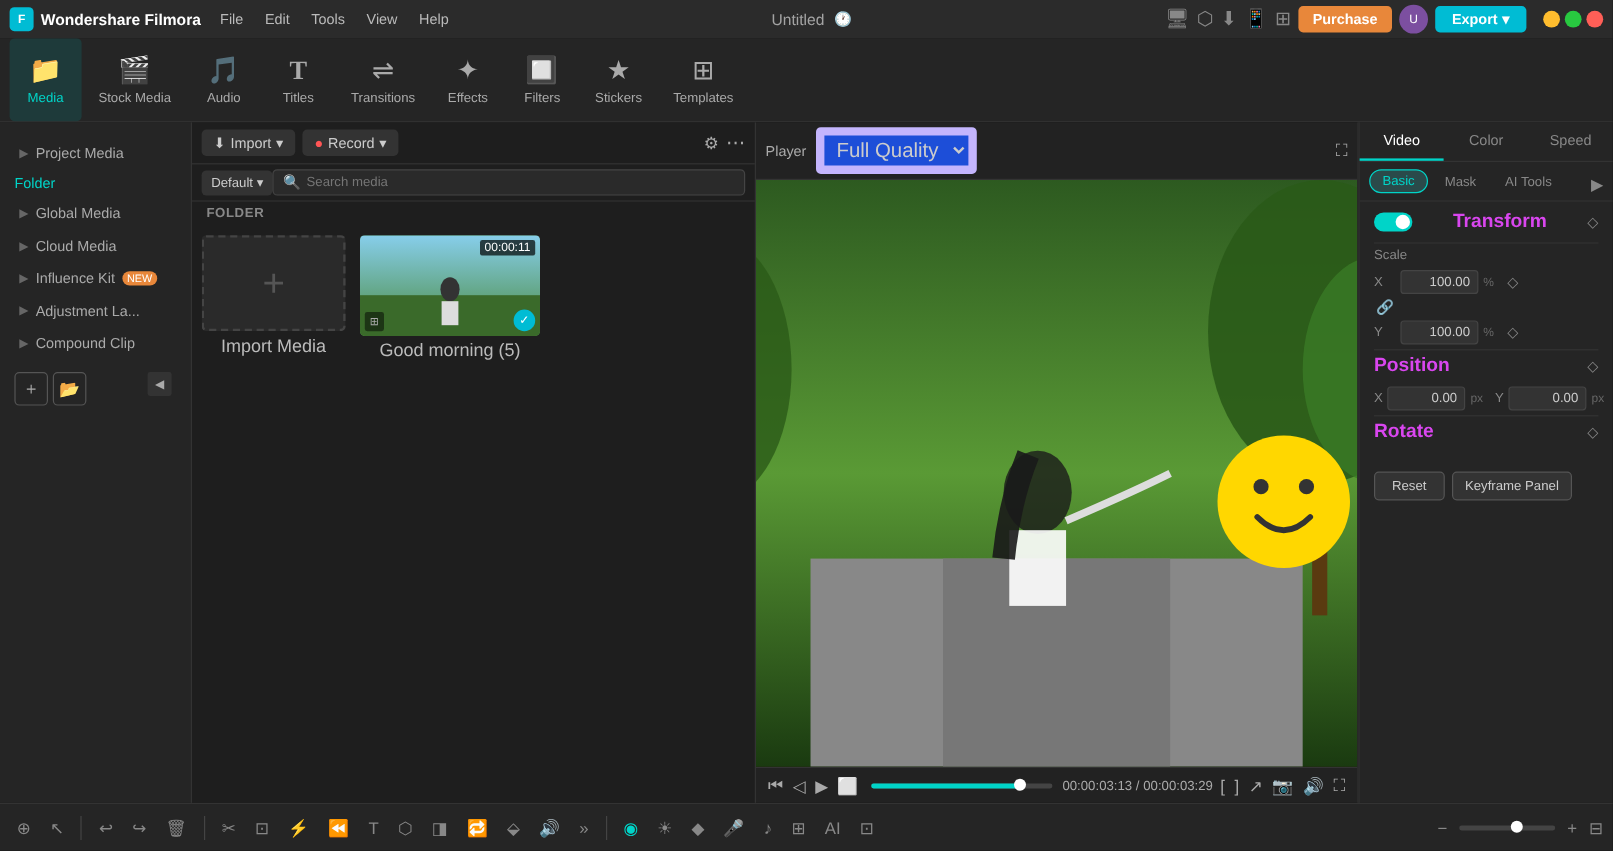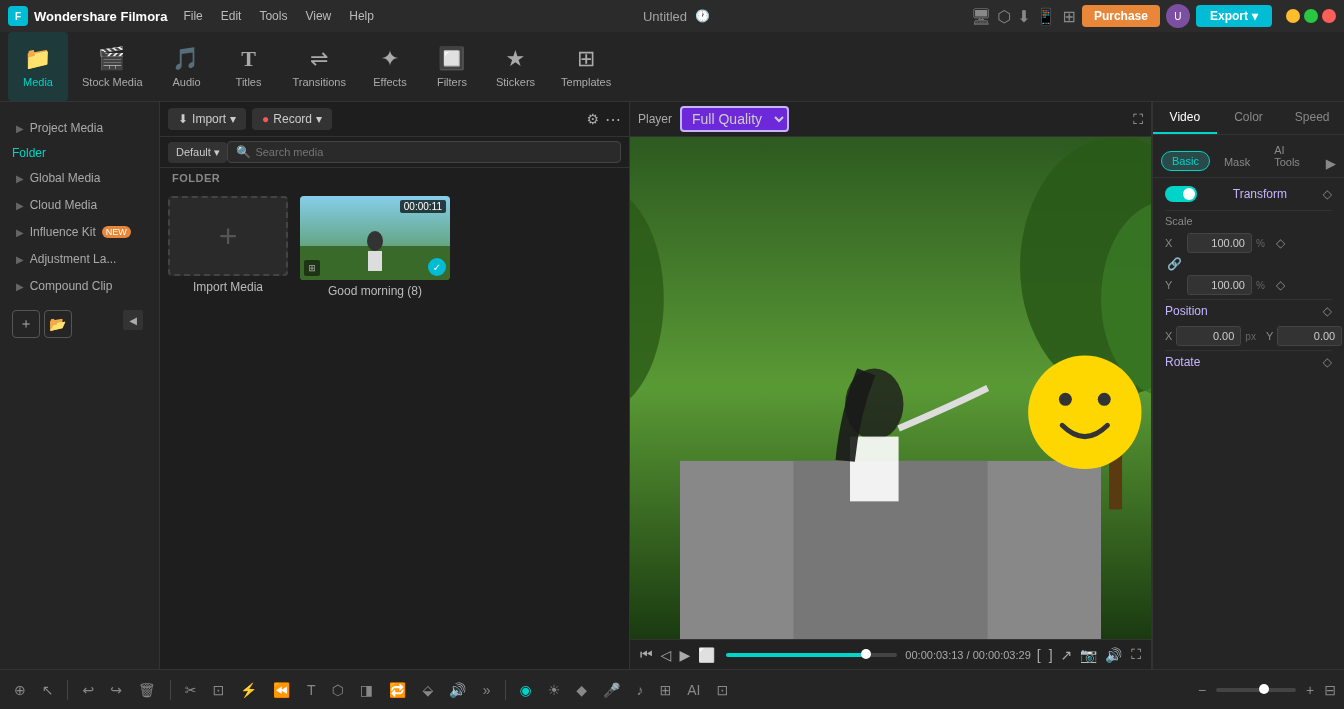--- a/index.html
+++ b/index.html
@@ -56,49 +56,49 @@
     .search-input-wrap input { background: transparent; border: none; color: #ccc; font-size: 11px; outline: none; flex: 1; }
     .folder-label { padding: 4px 12px; color: #888; font-size: 11px; font-weight: 600; letter-spacing: 0.5px; }
     .media-grid { display: flex; flex-wrap: wrap; padding: 8px; gap: 12px; flex: 1; overflow-y: auto; }
     .media-item { display: flex; flex-direction: column; gap: 4px; cursor: pointer; }
     .media-thumb { width: 120px; height: 80px; background: #2a2a2a; border-radius: 4px; border: 2px dashed #444; display: flex; align-items: center; justify-content: center; color: #555; font-size: 28px; position: relative; }
     .media-thumb-img { width: 150px; height: 84px; border-radius: 4px; position: relative; overflow: hidden; background: #333; }
     .media-thumb-inner { width: 100%; height: 100%; object-fit: cover; background: linear-gradient(135deg, #2d5a27 0%, #4a8a3d 40%, #333 100%); }
     .media-thumb-time { position: absolute; top: 4px; right: 4px; background: rgba(0,0,0,0.7); color: #fff; font-size: 10px; padding: 1px 4px; border-radius: 2px; }
     .media-thumb-check { position: absolute; bottom: 4px; right: 4px; width: 18px; height: 18px; background: #00bcd4; border-radius: 50%; display: flex; align-items: center; justify-content: center; color: #fff; font-size: 10px; }
     .media-thumb-grid { position: absolute; bottom: 4px; left: 4px; width: 16px; height: 16px; background: rgba(0,0,0,0.5); border-radius: 2px; display: flex; align-items: center; justify-content: center; color: #aaa; font-size: 9px; }
-    .media-name { font-size: 12px; color: #bbb; max-width: 150px; text-align: center; white-space: nowrap; overflow: hidden; text-overflow: ellipsis; }
+    .media-name { font-size: 15px; color: #bbb; max-width: 150px; text-align: center; white-space: nowrap; overflow: hidden; text-overflow: ellipsis; }
 
     
     #player { flex: 1; background: #181818; display: flex; flex-direction: column; border-right: 1px solid #333; min-width: 0; }
     .player-toolbar { display: flex; align-items: center; padding: 4px 8px; gap: 8px; border-bottom: 1px solid #333; background: #222; }
     .player-label { color: #aaa; font-size: 12px; }
-    .quality-dropdown { background: #6d28d9; border: 2px solid #c4b5fd; color: #ccc; padding: 2px 6px; border-radius: 4px; font-size: 14px; cursor: pointer; }
+    .quality-dropdown { background: #1d4ed8; border: 7px solid #c4b5fd; color: #ccc; padding: 2px 6px; border-radius: 4px; font-size: 17px; cursor: pointer; }
     .player-expand { margin-left: auto; background: transparent; border: none; color: #aaa; cursor: pointer; font-size: 14px; }
     .player-video { flex: 1; background: #111; display: flex; align-items: center; justify-content: center; position: relative; overflow: hidden; }
     .video-bg { width: 100%; height: 100%; background: linear-gradient(180deg, #3a5a25 0%, #5a8a35 30%, #7aaa45 50%, #5a8a35 70%, #2a3a15 100%); display: flex; align-items: center; justify-content: center; position: relative; }
     .player-controls { display: flex; align-items: center; padding: 4px 8px; gap: 4px; background: #222; border-top: 1px solid #333; }
     .progress-bar { flex: 1; height: 4px; background: #444; border-radius: 2px; margin: 0 4px; position: relative; }
     .progress-fill { height: 100%; background: #00d4c8; border-radius: 2px; width: 82%; }
     .progress-thumb { position: absolute; top: -4px; left: 82%; width: 10px; height: 10px; background: #fff; border-radius: 50%; transform: translateX(-50%); }
     .time-display { color: #aaa; font-size: 11px; white-space: nowrap; }
     .ctrl-btn { background: transparent; border: none; color: #aaa; cursor: pointer; font-size: 14px; padding: 2px; }
 
     
-    #right-panel { width: 192px; background: #252525; border-left: 1px solid #333; display: flex; flex-direction: column; flex-shrink: 0; }
+    #right-panel { width: 212px; background: #252525; border-left: 1px solid #333; display: flex; flex-direction: column; flex-shrink: 0; }
     .right-tabs { display: flex; border-bottom: 1px solid #333; }
     .right-tab { flex: 1; text-align: center; padding: 8px 4px; font-size: 12px; color: #888; cursor: pointer; border-bottom: 2px solid transparent; }
     .right-tab.active { color: #fff; border-bottom: 2px solid #00d4c8; }
     .right-subtabs { display: flex; align-items: flex-end; padding: 6px 8px; gap: 4px; border-bottom: 1px solid #333; }
     .right-subtab { padding: 3px 10px; border-radius: 12px; font-size: 11px; color: #888; cursor: pointer; }
     .right-subtab.active { background: #2a4a4a; color: #00d4c8; border: 1px solid #00d4c8; }
     .right-subtab-more { margin-left: auto; background: transparent; border: none; color: #888; cursor: pointer; }
     .right-section { padding: 8px 12px; }
     .right-section-header { display: flex; align-items: center; justify-content: space-between; margin-bottom: 8px; }
-    .right-section-title { font-size: 12px; color: #c4b5fd; font-weight: 400; }
+    .right-section-title { font-size: 16px; color: #d946ef; font-weight: 700; }
     .toggle-btn { width: 32px; height: 16px; background: #00d4c8; border-radius: 8px; position: relative; cursor: pointer; }
     .toggle-btn::after { content: ''; position: absolute; top: 2px; right: 2px; width: 12px; height: 12px; background: #fff; border-radius: 50%; }
     .right-prop-label { color: #888; font-size: 11px; width: 18px; }
     .right-prop-input { background: #333; border: 1px solid #444; color: #ccc; padding: 3px 6px; border-radius: 3px; font-size: 11px; width: 65px; text-align: right; }
     .right-prop-unit { color: #666; font-size: 10px; width: 16px; }
     .scale-row { display: flex; align-items: center; gap: 4px; margin-bottom: 4px; }
     .lock-icon { color: #666; font-size: 12px; padding: 0 2px; }
     .right-divider { height: 1px; background: #333; margin: 4px 0; }
     .section-label { font-size: 11px; color: #888; margin-bottom: 6px; display: block; }
     .reset-btn { background: #333; border: 1px solid #555; color: #ccc; padding: 5px 14px; border-radius: 4px; cursor: pointer; font-size: 11px; }
@@ -283,21 +283,21 @@
               <rect x="0" y="50" width="150" height="34" fill="#3a6a2a"></rect>
 
               <ellipse cx="75" cy="45" rx="8" ry="10" fill="#333"></ellipse>
               <rect x="68" y="55" width="14" height="20" fill="#ddd"></rect>
             </svg>
           </div>
           <span class="media-thumb-time">00:00:11</span>
           <span class="media-thumb-check">✓</span>
           <span class="media-thumb-grid">⊞</span>
         </div>
-        <span class="media-name">Good morning (8)</span>
+        <span class="media-name">Good morning (5)</span>
       </div>
     </div>
   </div>
 
   <div id="player">
     <div class="player-toolbar">
       <span class="player-label">Player</span>
       <select class="quality-dropdown">
         <option>Full Quality</option>
         <option>Half Quality</option>
@@ -407,20 +407,24 @@
         <span class="right-prop-unit">px</span>
         <span class="right-prop-label" style="margin-left:6px;">Y</span>
         <input class="right-prop-input" type="text" value="0.00" style="">
         <span class="right-prop-unit">px</span>
       </div>
       <div class="right-divider"></div>
       <div class="right-section-header">
         <span class="right-section-title">Rotate</span>
         <button class="diamond-btn">◇</button>
       </div>
+    </div>
+    <div class="bottom-btns">
+      <button class="reset-btn">Reset</button>
+      <button class="keyframe-btn">Keyframe Panel</button>
     </div>
   </div>
 
 </div>
 
 <div id="bottom-toolbar">
   <button class="bt-btn" title="Snap">⊕</button>
   <button class="bt-btn" title="Select">↖</button>
   <div class="bt-separator"></div>
   <button class="bt-btn" title="Undo">↩</button>

